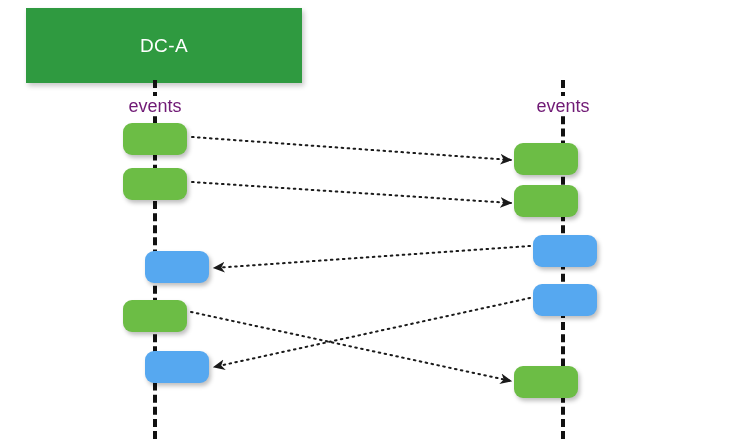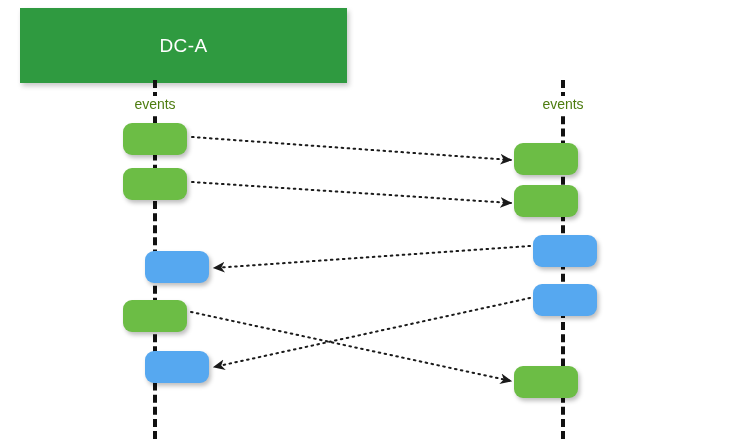--- a/index.html
+++ b/index.html
@@ -22,31 +22,31 @@
     position: absolute;
     display: flex;
     align-items: center;
     justify-content: center;
     color: #ffffff;
     font-size: 19px;
     letter-spacing: 0.4px;
     box-shadow: 2px 3px 5px rgba(0,0,0,0.22);
   }
   #dc-a-header {
-    left: 20px;  top: 8px;  width: 327px; height: 75px;
+    left: 26px;  top: 8px;  width: 276px; height: 75px;
     background: #2f9a40;
   }
   #dc-b-header {
     left: 418px; top: 8px; width: 309px; height: 75px;
     background: #2481b8;
   }
   .events-label {
     position: absolute;
-    font-size: 14px;
-    color: #4d7c0f;
+    font-size: 18px;
+    color: #701a75;
     text-align: right;
     white-space: nowrap;
     transform: translateX(-50%);
   }
   #events-label-a { left: 155px; top: 96px; }
   #events-label-b { left: 563px; top: 96px; }
 
   .lifeline {
     position: absolute;
     width: 0;

